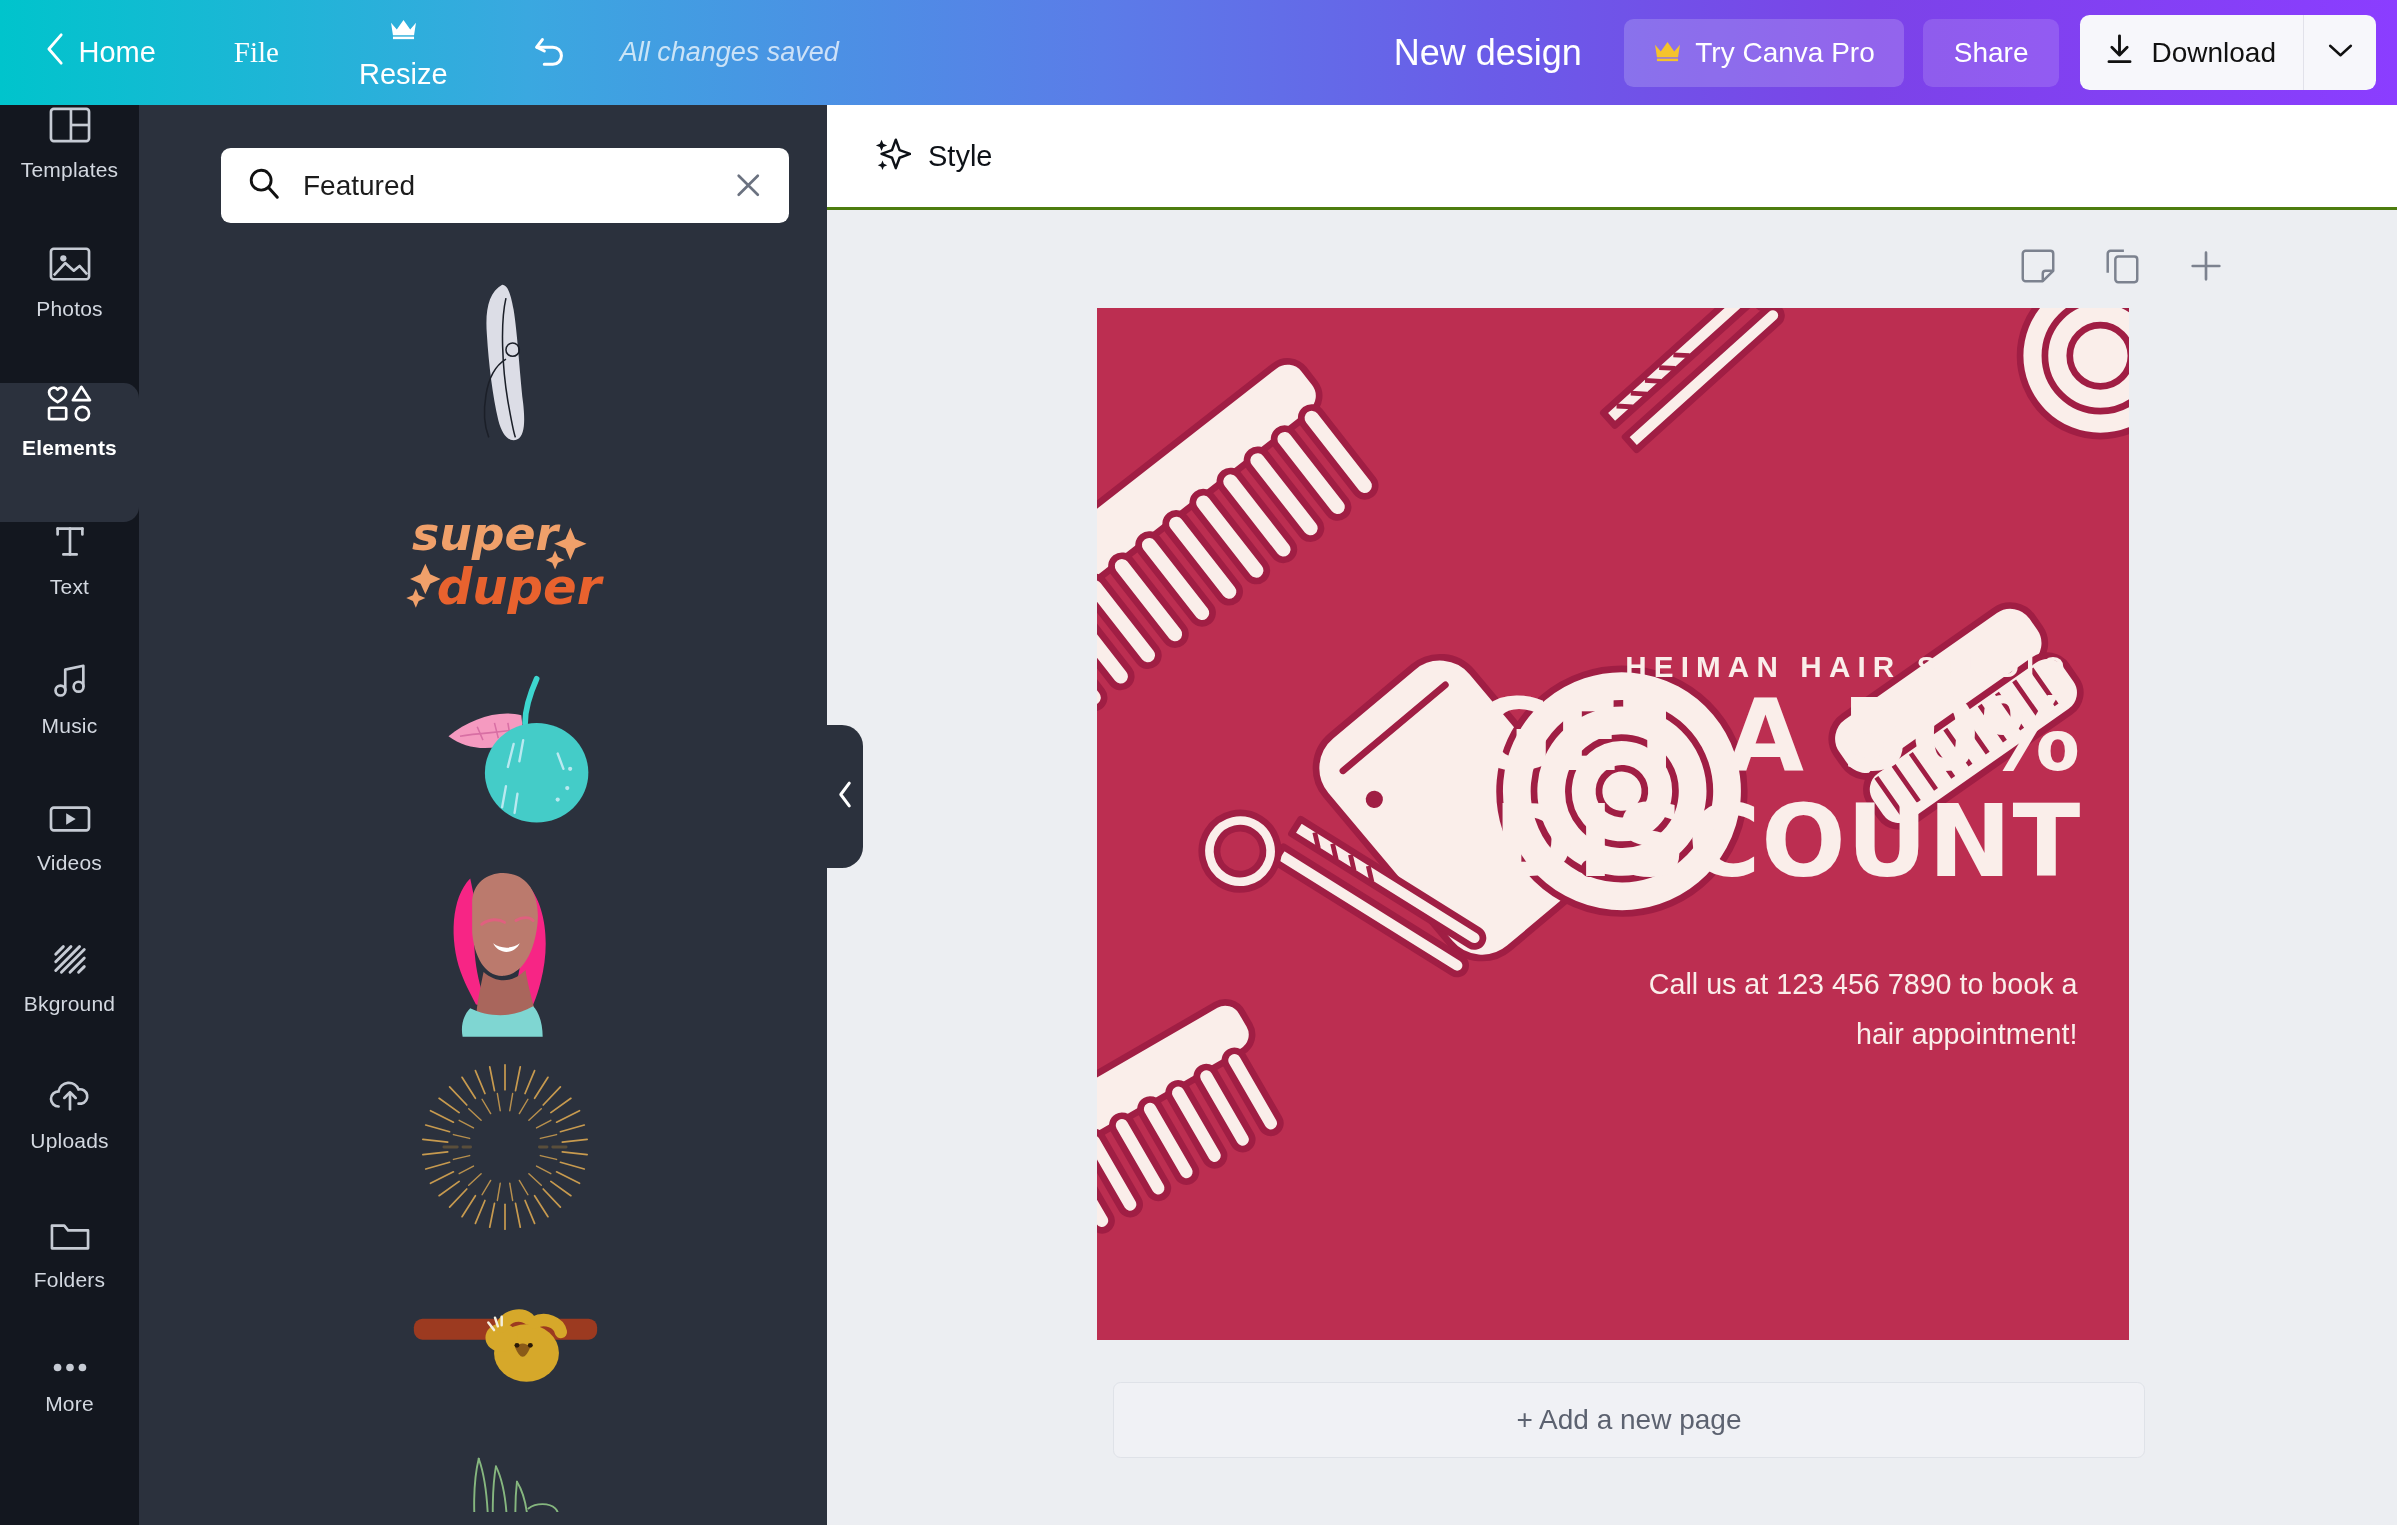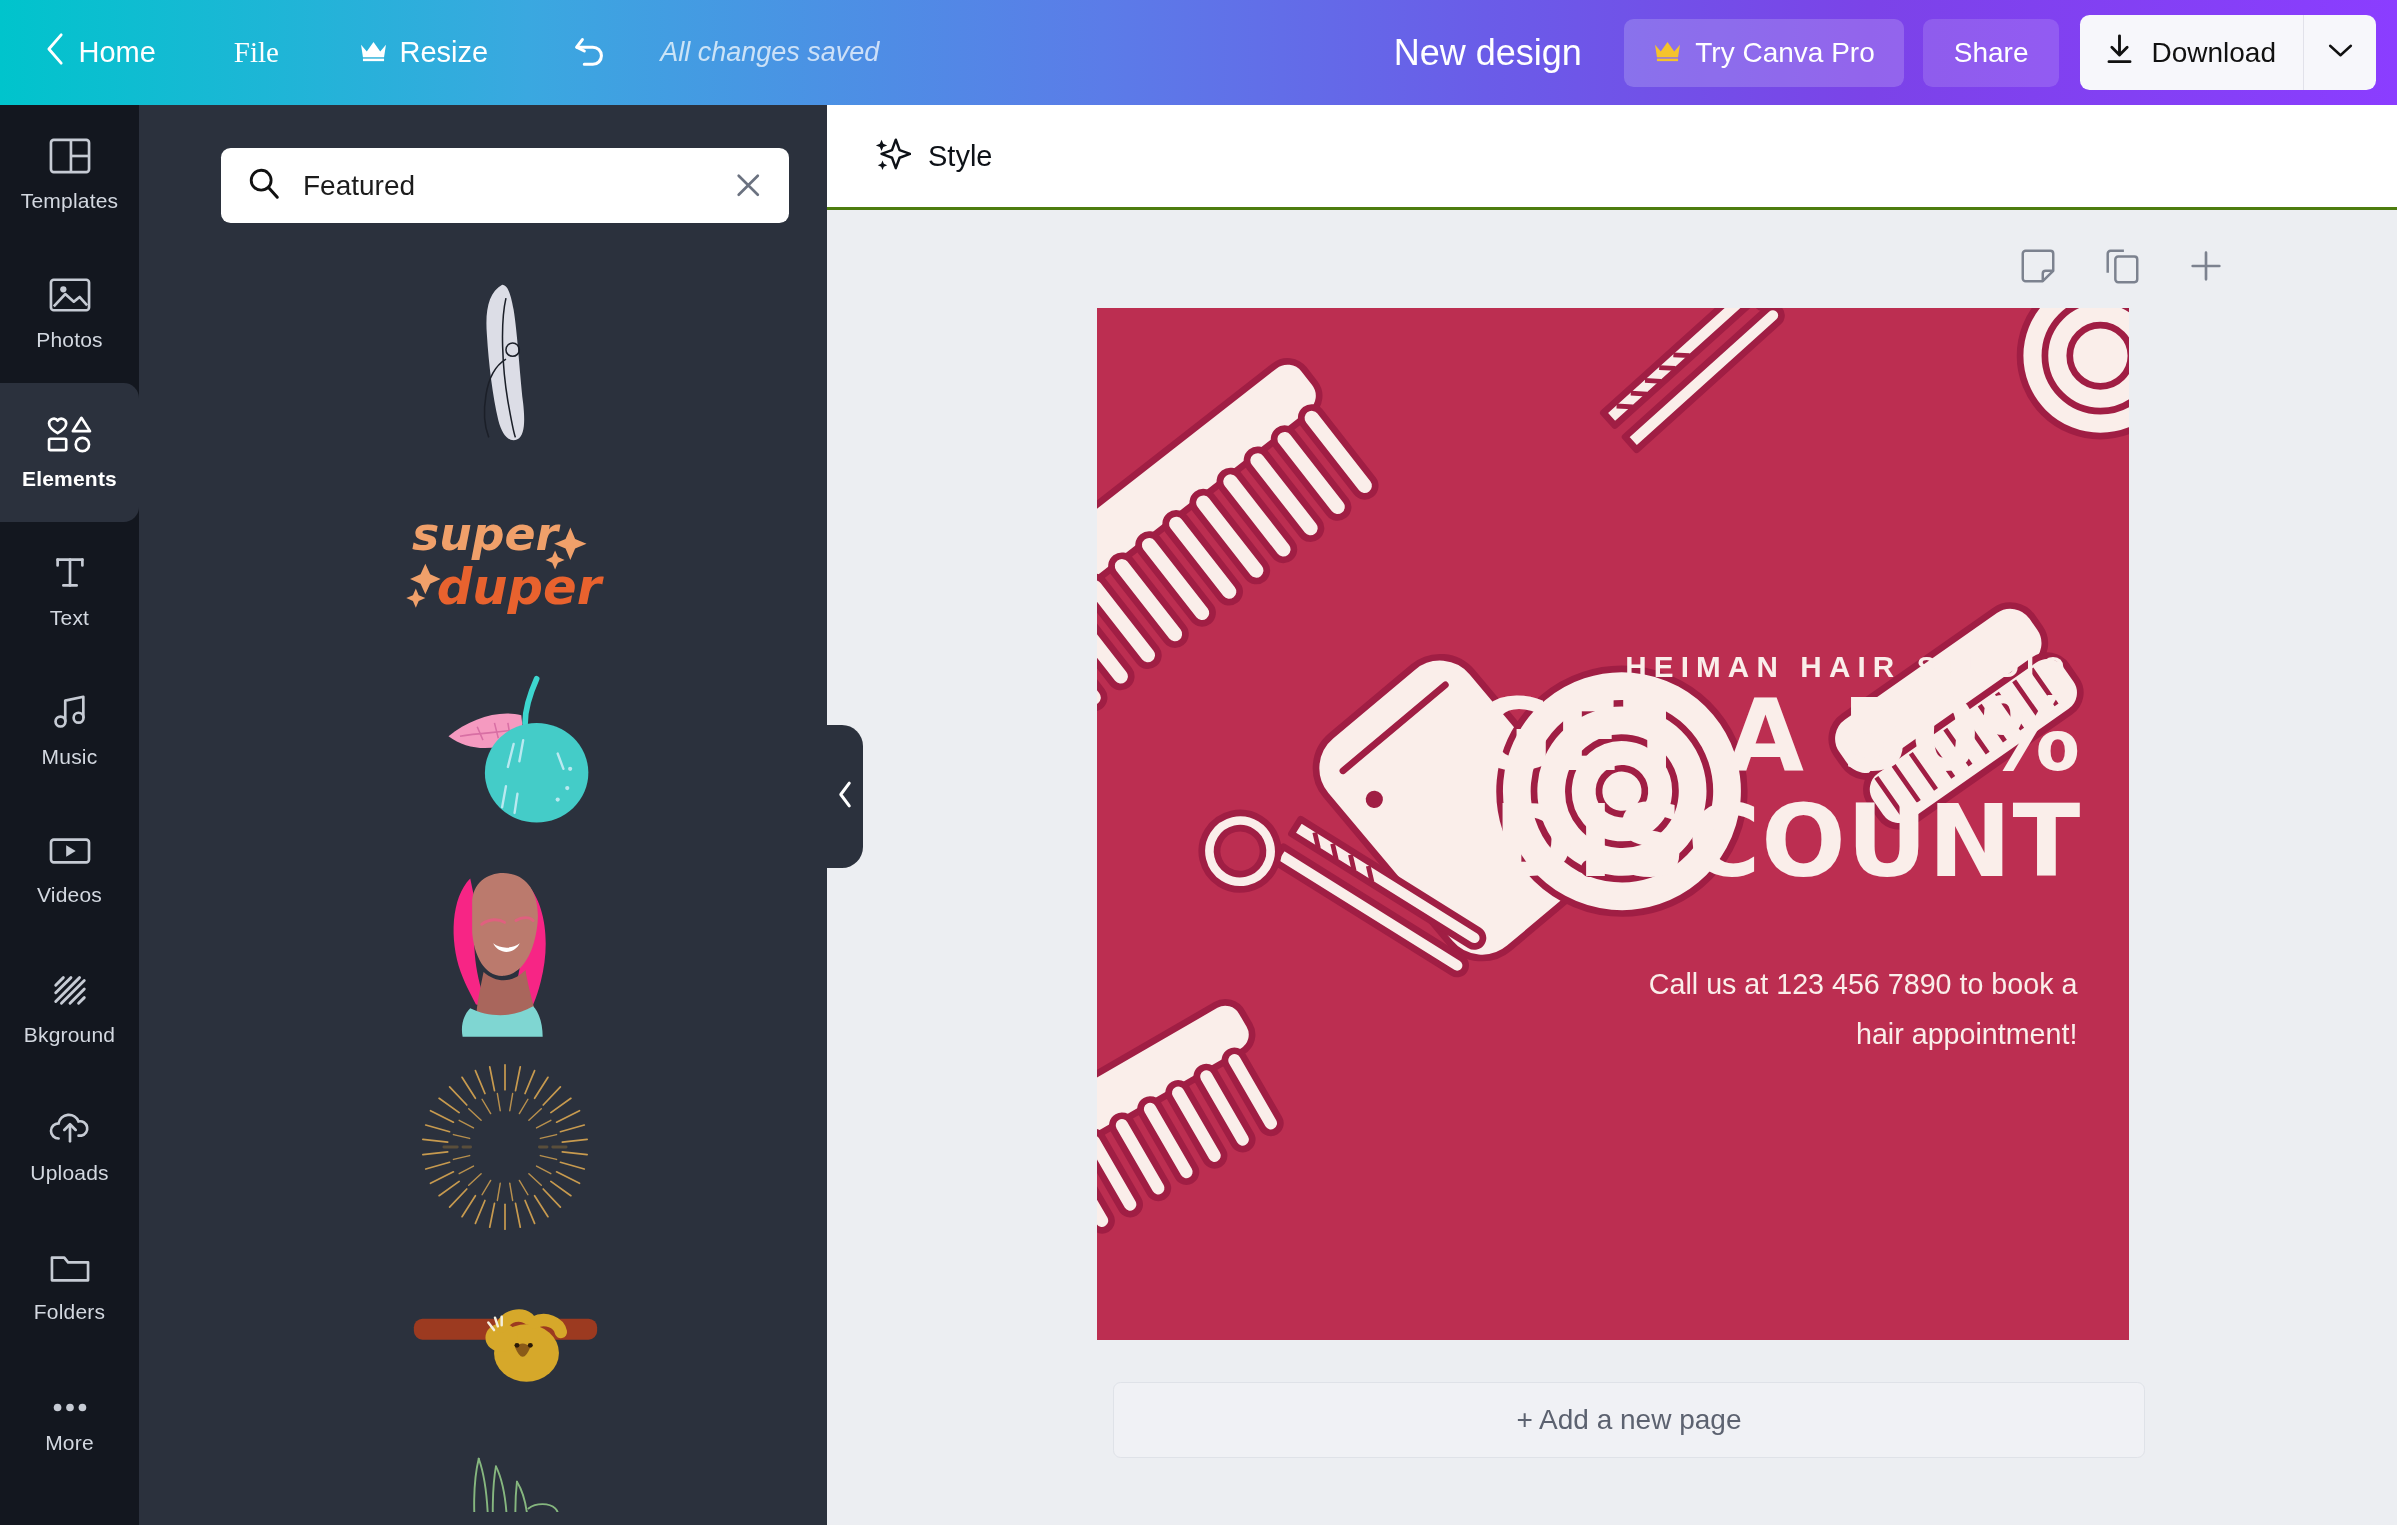--- a/index.html
+++ b/index.html
@@ -21,21 +21,21 @@
   .tb-left { display: flex; align-items: center; }
   .tb-item {
     color: #ffffff;
     font-size: 29px;
     display: flex; align-items: center; gap: 11.5px;
     cursor: pointer;
     white-space: nowrap;
   }
   .tb-home { margin-left: 44px; }
   .tb-file { margin-left: 78px; font-family: Liberation Serif, serif; }
-  .tb-resize { margin-left: 80px; }
+  .tb-resize { margin-left: 80px; flex-direction: column; }
   .tb-undo { margin-left: 82px; display: flex; align-items: center; cursor: pointer; }
   .tb-saved {
     margin-left: 50px;
     color: rgba(255,255,255,0.72);
     font-size: 27px;
     font-style: italic;
   }
   .tb-right {
     margin-left: auto;
     display: flex; align-items: center; gap: 0;
@@ -83,21 +83,21 @@
   
   .rail {
     position: absolute; top: 105px; left: 0;
     width: 139px; height: 1420px;
     background: #13171f;
     z-index: 30;
   }
   .rail-item {
     height: 139px;
     display: flex; flex-direction: column;
-    align-items: center; justify-content: center;
+    align-items: center; justify-content: flex-start;
     gap: 8.6px;
     color: #c6cbd4;
     cursor: pointer;
     position: relative;
   }
   .rail-item .rl {
     font-size: 21px; letter-spacing: 0.2px; color: #d3d8e0;
   }
   .rail-item.active {
     background: #2b313d;

